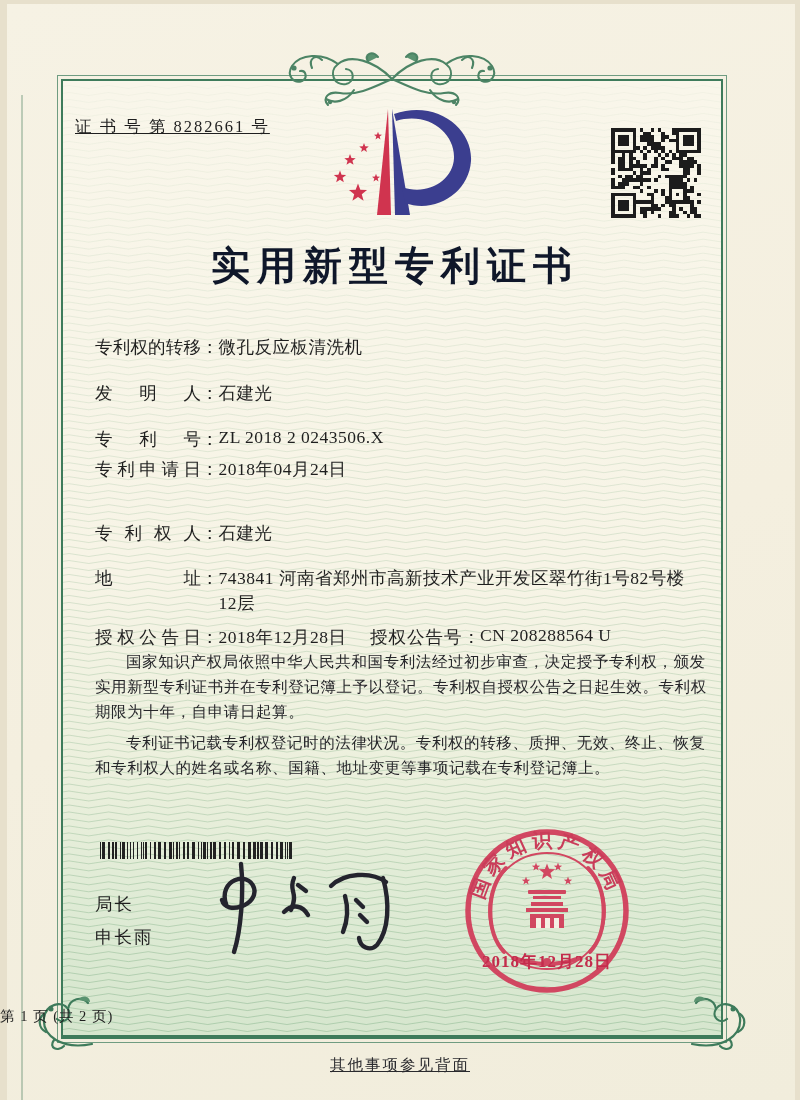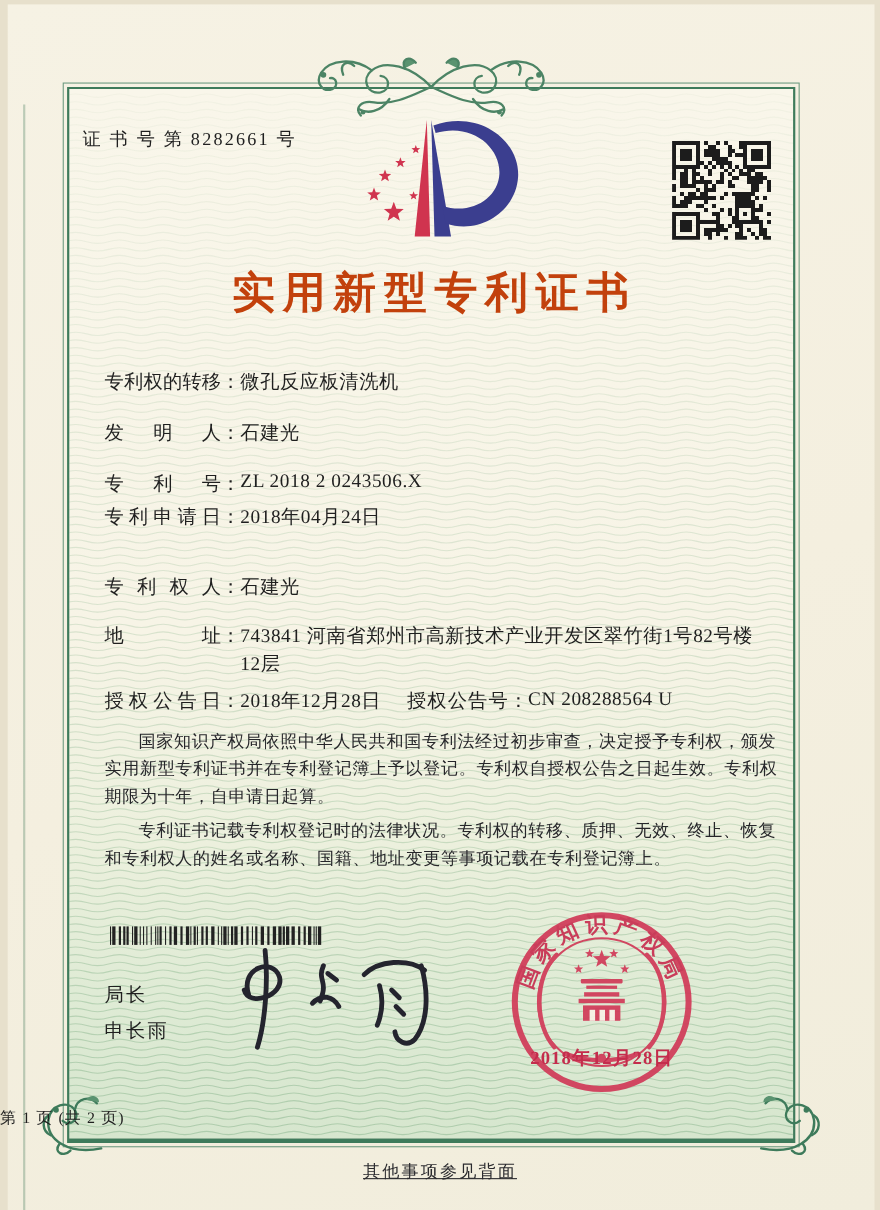--- a/index.html
+++ b/index.html
@@ -24,39 +24,39 @@
   .frame-inner{
     position:absolute;inset:3px;
     border:2px solid #3e7b5b;border-bottom-width:4px;
     background:linear-gradient(180deg,#f9f6ea 0%,#f7f4e6 52%,#ecf0dd 72%,#dfebd5 86%,#d6e6ce 100%);
   }
   .waves-svg{position:absolute;inset:0;width:100%;height:100%;}
   .flourish-top{position:absolute;left:50%;top:-26px;transform:translateX(-50%);}
   .flourish-bl{position:absolute;left:-24px;bottom:-12px;}
   .flourish-br{position:absolute;right:-24px;bottom:-12px;}
 
-  .cert-no{position:absolute;left:75px;top:116px;font-size:16.5px;letter-spacing:2px;}
+  .cert-no{position:absolute;left:75px;top:116px;font-size:16.5px;letter-spacing:2px;text-decoration:underline;}
   .logo{position:absolute;left:325px;top:103px;}
   .qr{position:absolute;left:611px;top:128px;}
 
   .title{
     position:absolute;left:0;top:239px;width:790px;text-align:center;
-    font-size:39px;font-weight:700;letter-spacing:7px;color:#c2410c;
+    font-size:39px;font-weight:700;letter-spacing:7px;color:#0f172a;
   }
 
   .fields{position:absolute;left:95px;top:335px;width:620px;font-size:17.5px;}
   .frow{position:absolute;left:0;white-space:nowrap;}
   .flabel{display:inline-block;width:106px;text-align:justify;text-align-last:justify;vertical-align:top;}
   .fcolon{display:inline-block;vertical-align:top;}
   .fvalue{display:inline-block;vertical-align:top;letter-spacing:.5px;}
   .fvalue.wrap{white-space:normal;width:478px;line-height:1.45;}
   .grant-no-pair{position:absolute;left:275px;top:0;white-space:nowrap;}
   .grant-no-pair .flabel{width:auto;text-align:right;text-align-last:auto;letter-spacing:1px;}
 
-  .paras{position:absolute;left:95px;top:649px;width:612px;font-size:15.5px;line-height:1.62;color:#26262a;margin-top:13px;}
+  .paras{position:absolute;left:95px;top:649px;width:612px;font-size:15.5px;line-height:1.62;color:#26262a;}
   .paras p{margin:0 0 6px 0;text-indent:2em;letter-spacing:.6px;}
 
   .barcode{position:absolute;left:100px;top:842px;}
 
   .commissioner{position:absolute;left:95px;top:888px;font-size:17.5px;line-height:1.9;letter-spacing:2px;}
   .signature{position:absolute;left:196px;top:858px;}
 
   .seal{position:absolute;left:452px;top:824px;}
   .seal-date{
     position:absolute;left:462px;top:950px;width:170px;text-align:center;

